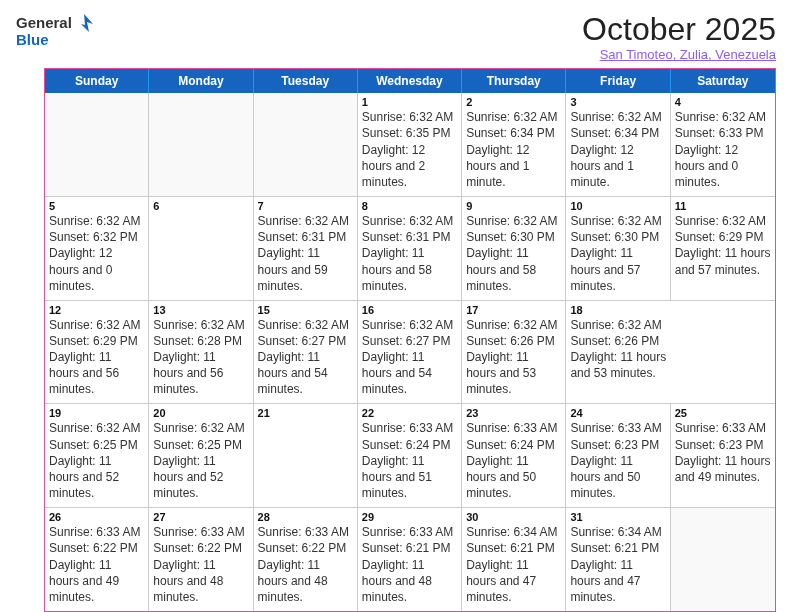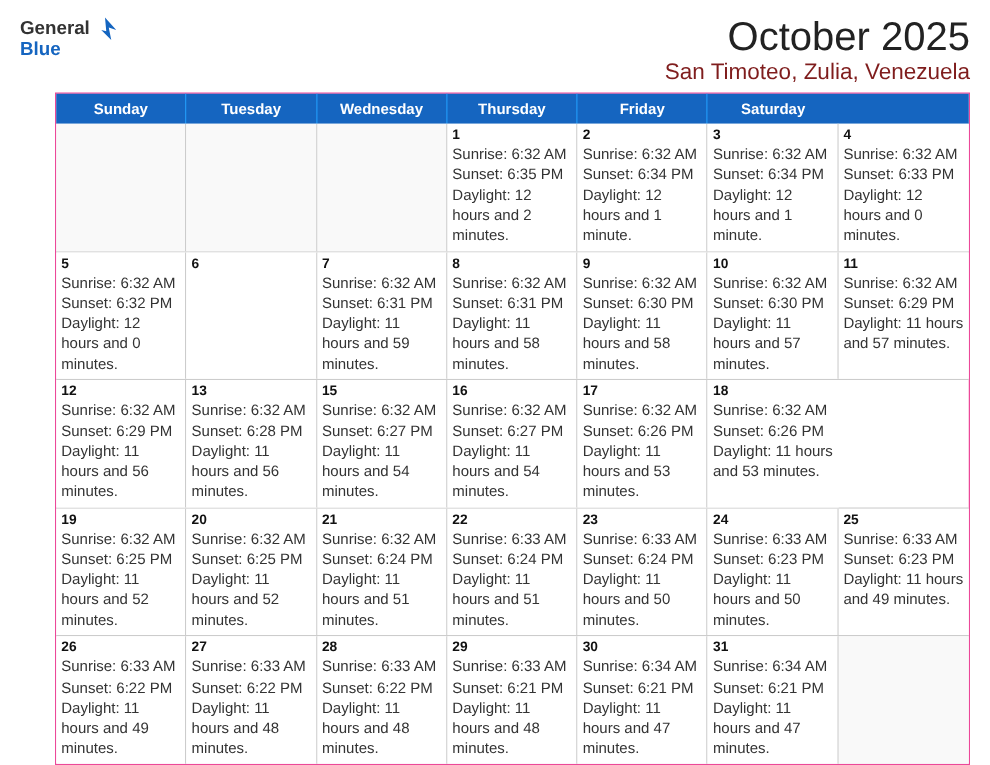--- a/index.html
+++ b/index.html
@@ -26,22 +26,23 @@
     .title-section {
       text-align: right;
     }
     .month-title {
       font-size: 32px;
       font-weight: normal;
       color: #222;
       line-height: 1.1;
     }
     .subtitle {
-      font-size: 18px;
-      color: #7f1d1d;
+      font-size: 13px;
+      color: #8b5cf6;
+      text-decoration: underline;
     }
     .calendar {
       flex: 1;
       display: flex;
       flex-direction: column;
       border: 1px solid #ec4899;
       margin-left: 28px;
     }
     .cal-header {
       display: grid;
@@ -125,20 +126,21 @@
     </div>
     <div class="title-section">
       <div class="month-title">October 2025</div>
       <div class="subtitle">San Timoteo, Zulia, Venezuela</div>
     </div>
   </div>
 
   <div class="calendar">
     <div class="cal-header">
     <div class="cal-header-cell">Sunday</div>
+        <div class="cal-header-cell">Monday</div>
         <div class="cal-header-cell">Tuesday</div>
         <div class="cal-header-cell">Wednesday</div>
         <div class="cal-header-cell">Thursday</div>
         <div class="cal-header-cell">Friday</div>
         <div class="cal-header-cell">Saturday</div>
       </div>
     <div class="cal-body">
     <div class="cal-row">
           <div class="cal-cell empty"></div>
           <div class="cal-cell empty"></div>
@@ -273,24 +275,20 @@
           </div>
           <div class="cal-cell">
             <div class="day-num">20</div>
             <div class="cell-info">Sunrise: 6:32 AM
 Sunset: 6:25 PM
 Daylight: 11 hours
 and 52 minutes.</div>
           </div>
           <div class="cal-cell">
             <div class="day-num">21</div>
-            <div class="cell-info">Sunrise: 6:32 AM
-Sunset: 6:24 PM
-Daylight: 11 hours
-and 51 minutes.</div>
           </div>
           <div class="cal-cell">
             <div class="day-num">22</div>
             <div class="cell-info">Sunrise: 6:33 AM
 Sunset: 6:24 PM
 Daylight: 11 hours
 and 51 minutes.</div>
           </div>
           <div class="cal-cell">
             <div class="day-num">23</div>

